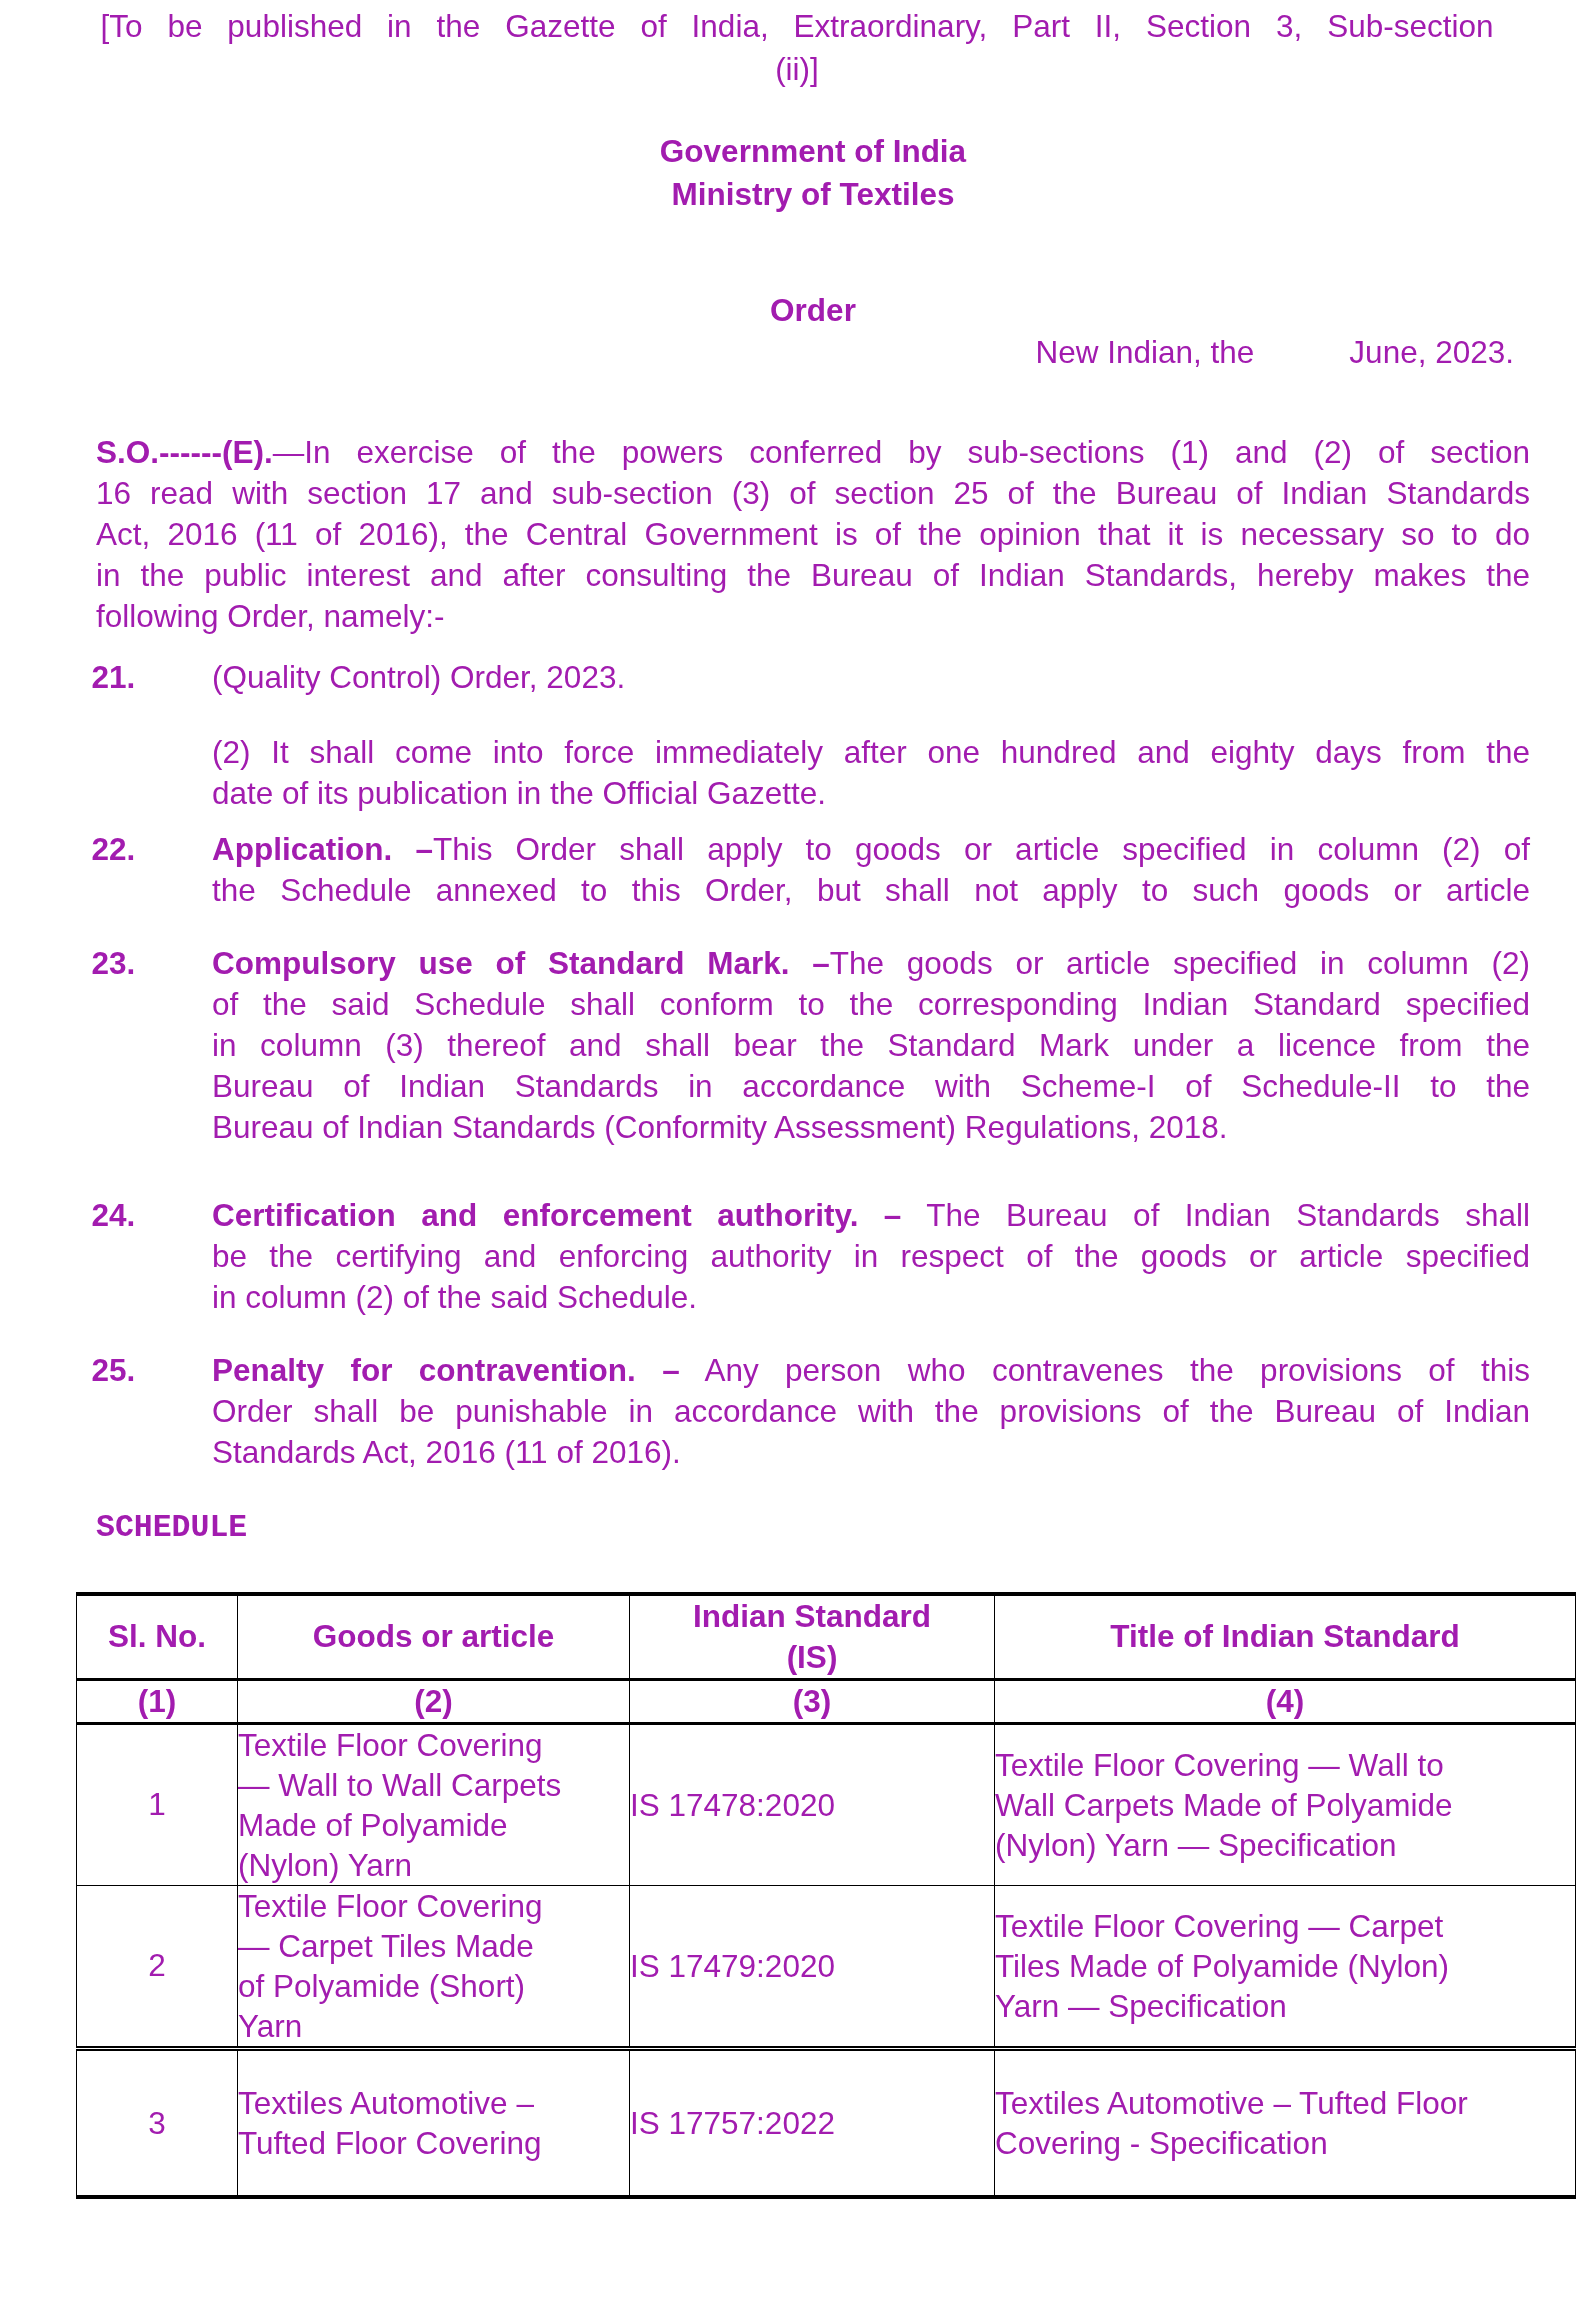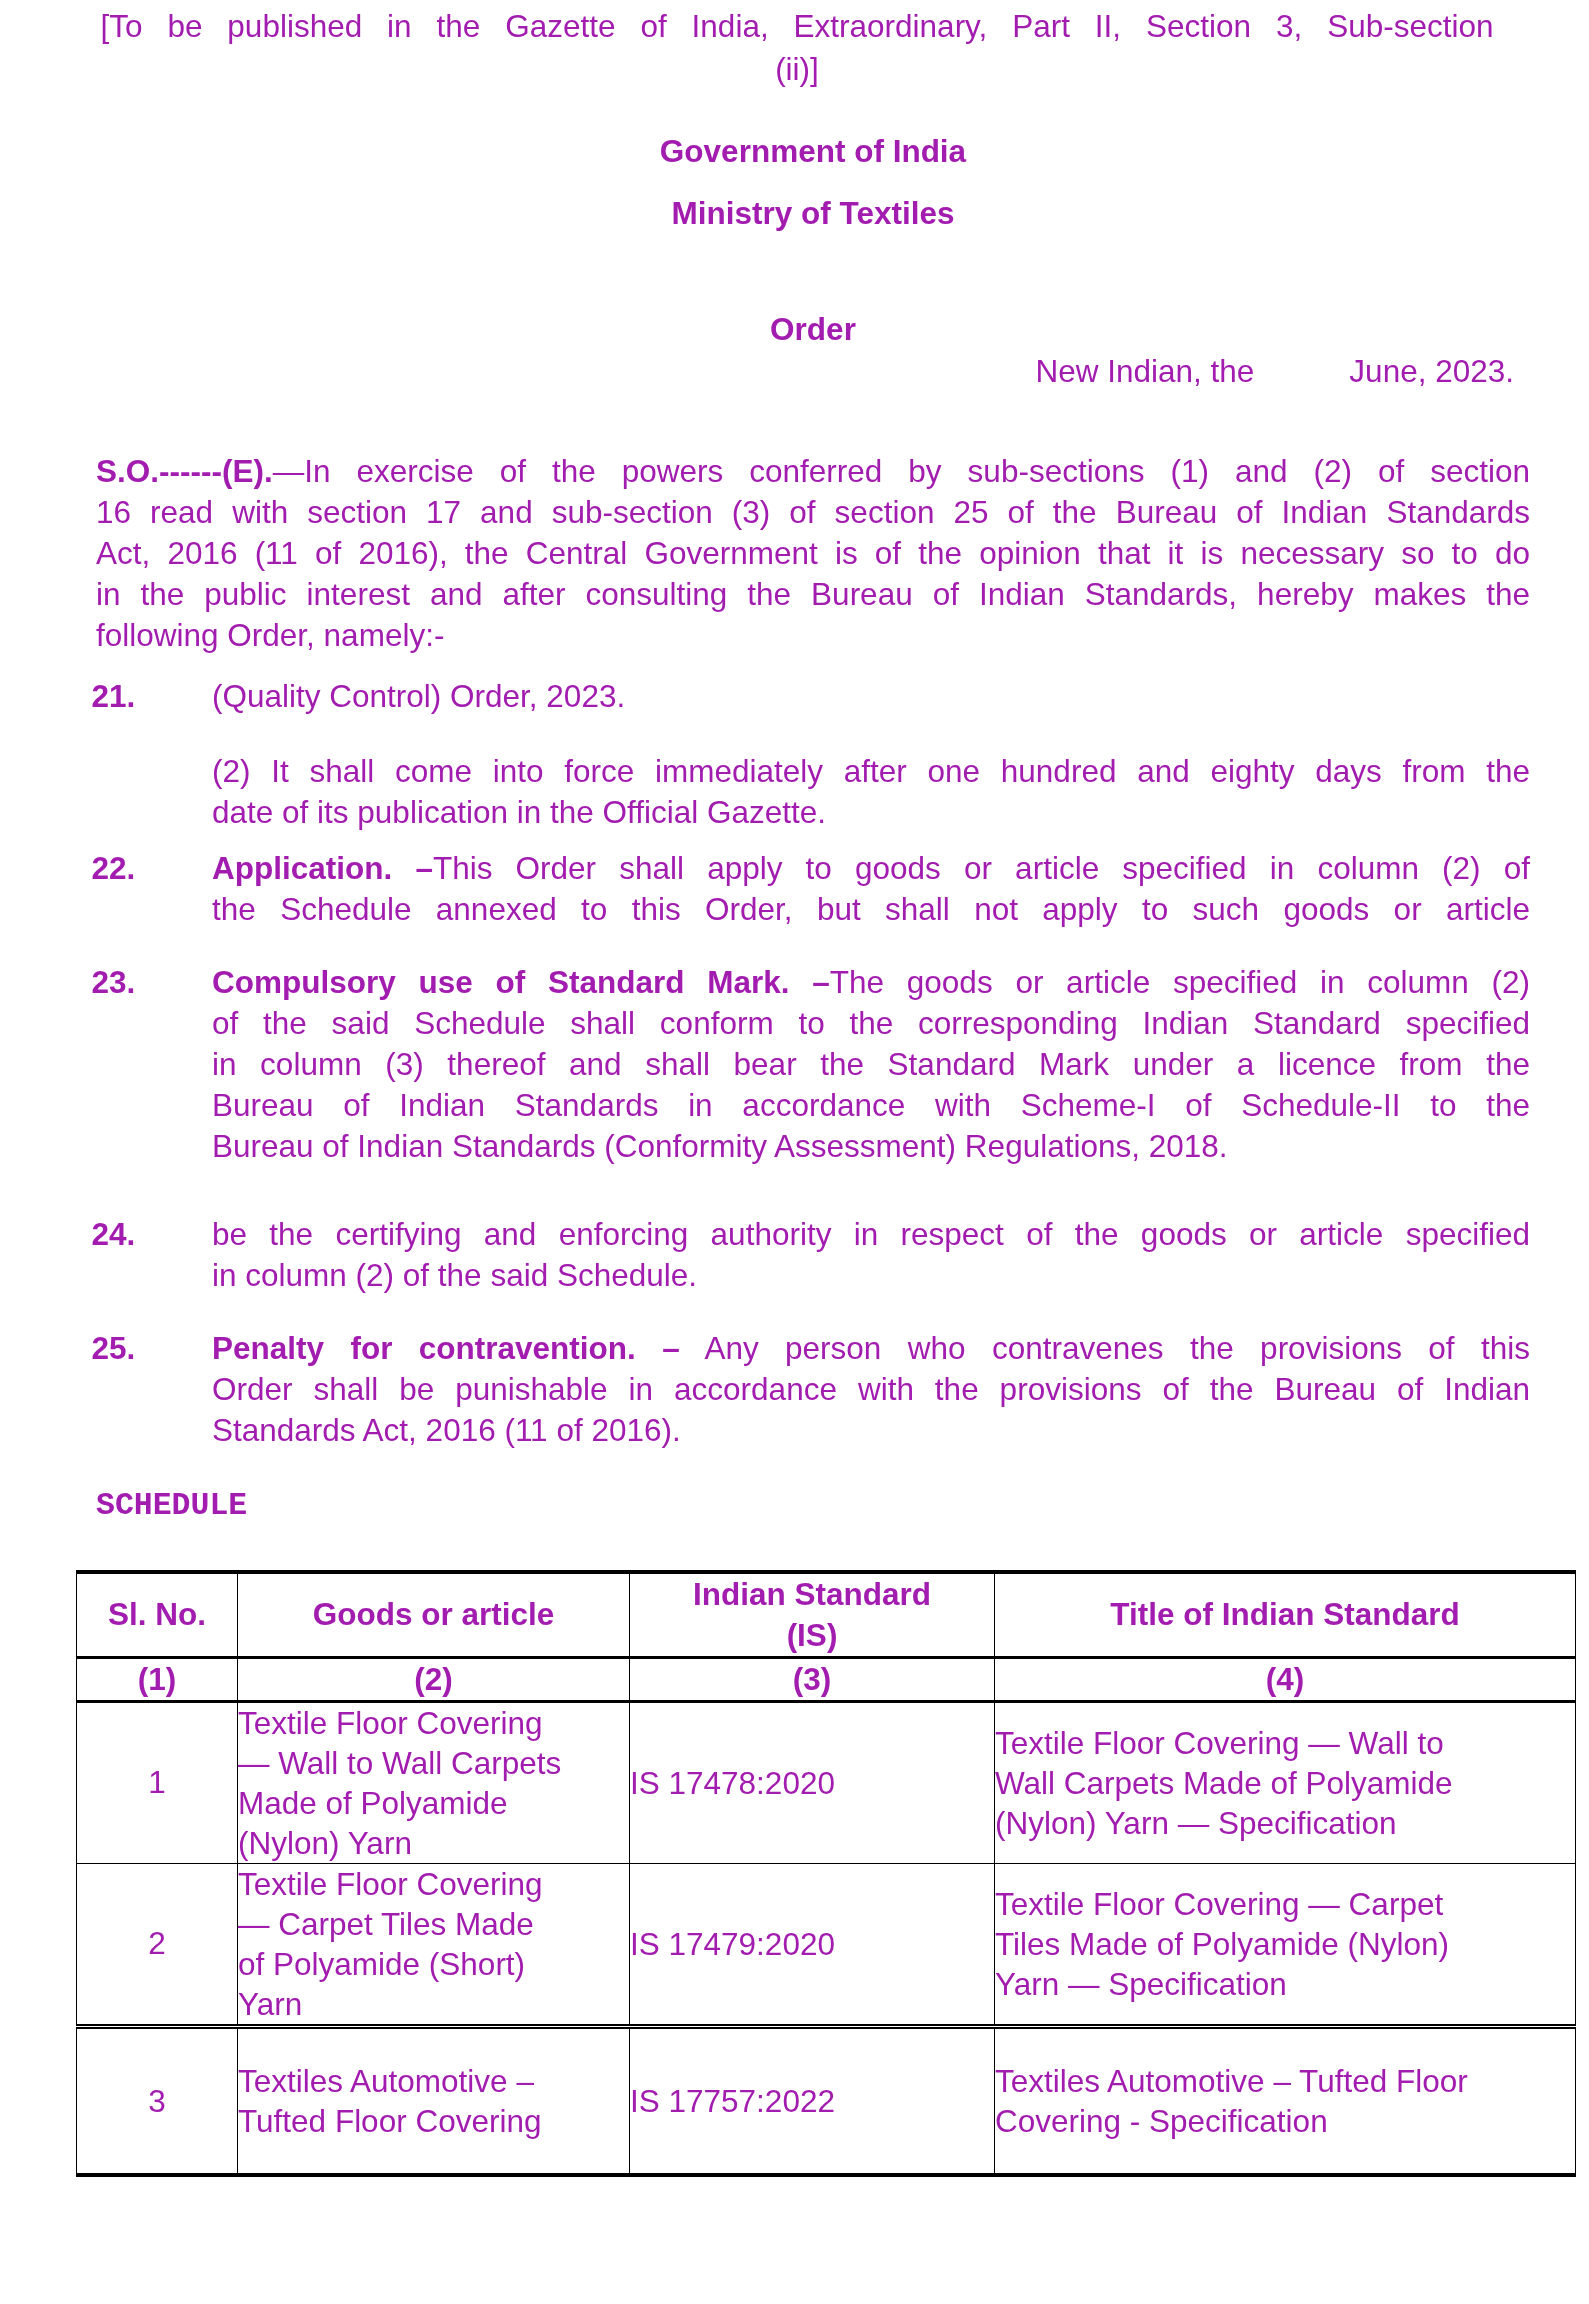--- a/index.html
+++ b/index.html
@@ -11,21 +11,21 @@
     font-family:"Liberation Sans","DejaVu Sans",sans-serif;
     font-size:31.5px;line-height:41px;color:#a21caf;
     overflow:hidden;
     padding-left:40px;
   }
   .content{margin-left:56px;width:1434px;}
   .top-note{padding-top:4.5px;margin-left:4.5px;width:1393px;line-height:43px;}
   .top-note .l1{text-align:justify;text-align-last:justify;}
   .top-note .l2{text-align:center;}
   .gov{margin-top:40px;font-weight:bold;text-align:center;}
-  .ministry{margin-top:21px;font-weight:bold;text-align:center;}
+  .ministry{margin-top:2px;font-weight:bold;text-align:center;}
   .order-heading{margin-top:75px;font-weight:bold;text-align:center;}
   .dateline{margin-top:1.8px;text-align:right;padding-right:16px;}
   .dateline .gap{display:inline-block;width:95px;}
   .preamble{margin-top:59px;}
   .line.just{text-align:justify;text-align-last:justify;}
   .item{position:relative;padding-left:116px;}
   .item .num{position:absolute;left:-4.5px;top:0;font-weight:bold;}
   #items .item:nth-child(1){margin-top:20px;}
   #items .item:nth-child(2){margin-top:15px;}
   #items .item:nth-child(3){margin-top:31.5px;}
@@ -113,20 +113,21 @@
             <div class="line just"><span class="bseg">Compulsory use of Standard Mark. –</span><span>The goods or article specified in column (2)</span></div>
             <div class="line just"><span>of the said Schedule shall conform to the corresponding Indian Standard specified</span></div>
             <div class="line just"><span>in column (3) thereof and shall bear the Standard Mark under a licence from the</span></div>
             <div class="line just"><span>Bureau of Indian Standards in accordance with Scheme-I of Schedule-II to the</span></div>
             <div class="line"><span>Bureau of Indian Standards (Conformity Assessment) Regulations, 2018.</span></div>
           </div>
         </div>
         <div class="item">
           <span class="num">24.</span>
           <div class="para">
+            <div class="line just"><span class="bseg">Certification and enforcement authority. –</span><span> The Bureau of Indian Standards shall</span></div>
             <div class="line just"><span>be the certifying and enforcing authority in respect of the goods or article specified</span></div>
             <div class="line"><span>in column (2) of the said Schedule.</span></div>
           </div>
         </div>
         <div class="item">
           <span class="num">25.</span>
           <div class="para">
             <div class="line just"><span class="bseg">Penalty for contravention. –</span><span> Any person who contravenes the provisions of this</span></div>
             <div class="line just"><span>Order shall be punishable in accordance with the provisions of the Bureau of Indian</span></div>
             <div class="line"><span>Standards Act, 2016 (11 of 2016).</span></div>

